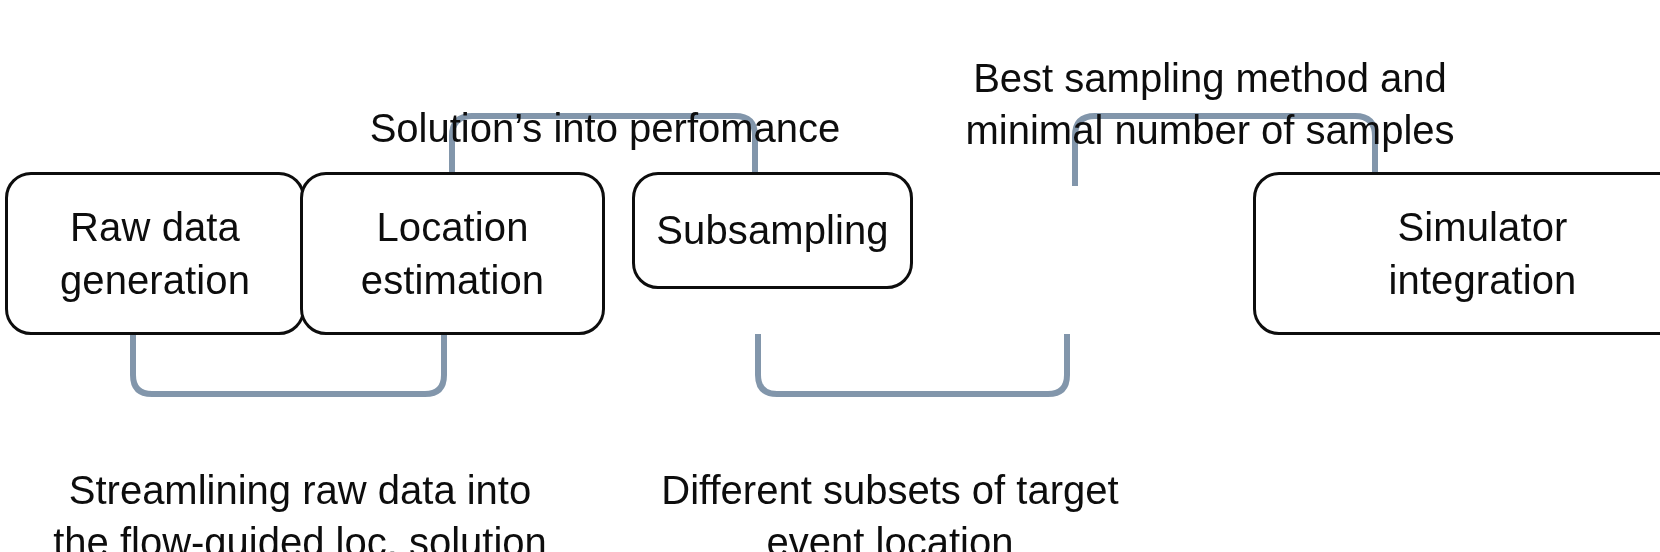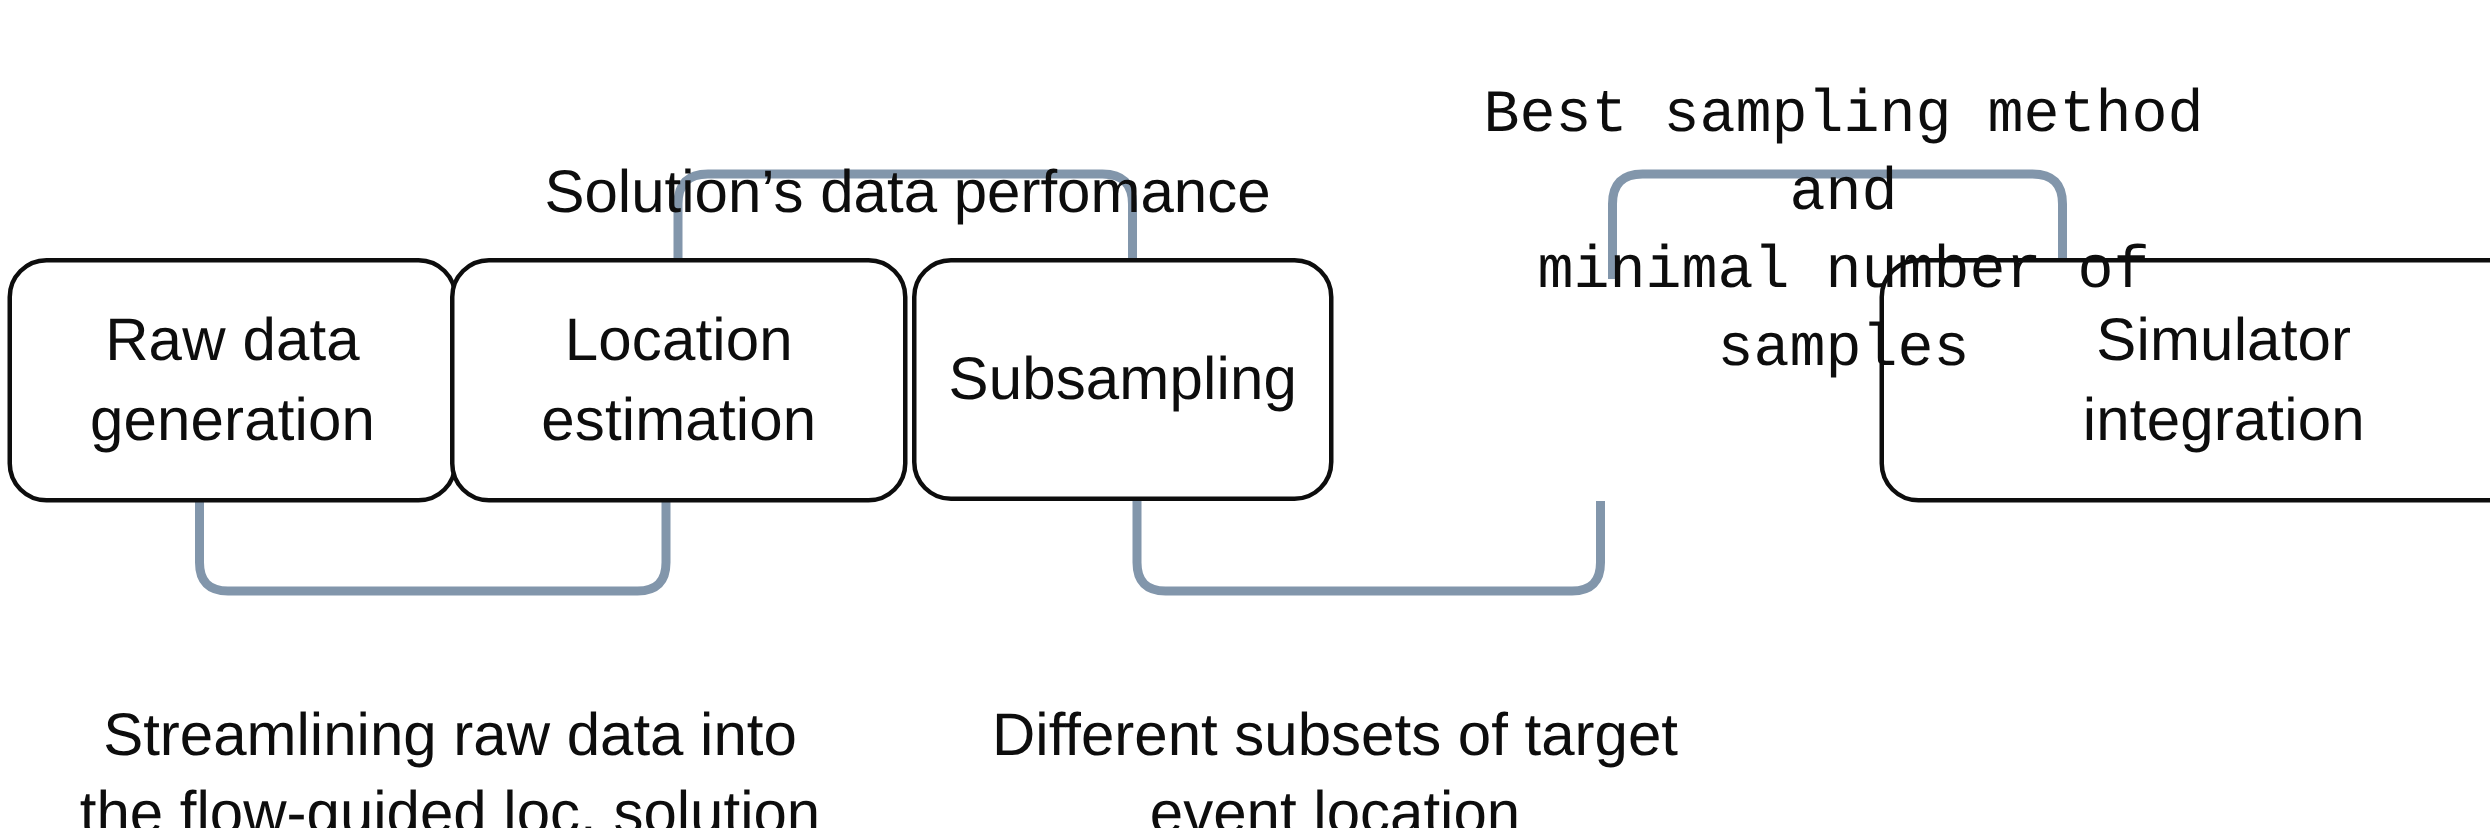--- a/index.html
+++ b/index.html
@@ -74,35 +74,35 @@
   <div class="node-box" style="left:5px; top:172px; width:300px; height:163px;text-align:center;">
     <span class="node-label">Raw data
 generation</span>
   </div>
 
   <div class="node-box" style="left:300px; top:172px; width:305px; height:163px;">
     <span class="node-label">Location
 estimation</span>
   </div>
 
-  <div class="node-box" style="left:608px; top:172px; width:281px; height:162px;">
+  <div class="node-box" style="left:632px; top:172px; width:281px; height:117px;">
     <span class="node-label">Subsampling</span>
   </div>
 
 
   <div class="node-box" style="left:1253px; top:172px; width:459px; height:163px;">
     <span class="node-label">Simulator
 integration</span>
   </div>
 
   <div class="annotation" style="left:345px; top:50px; width:520px;">
-    <span>Solution’s data perfomance</span>
+    <span>Solution’s into perfomance</span>
   </div>
 
-  <div class="annotation" style="left:944px; top:0px; width:570px;font-family:Liberation Mono, monospace;">
+  <div class="annotation" style="left:925px; top:0px; width:570px;">
     <span>Best sampling method and
 minimal number of samples</span>
   </div>
 
   <div class="annotation" style="left:20px; top:412px; width:560px;">
     <span>Streamlining raw data into
 the flow-guided loc. solution</span>
   </div>
 
   <div class="annotation" style="left:630px; top:412px; width:520px;">

